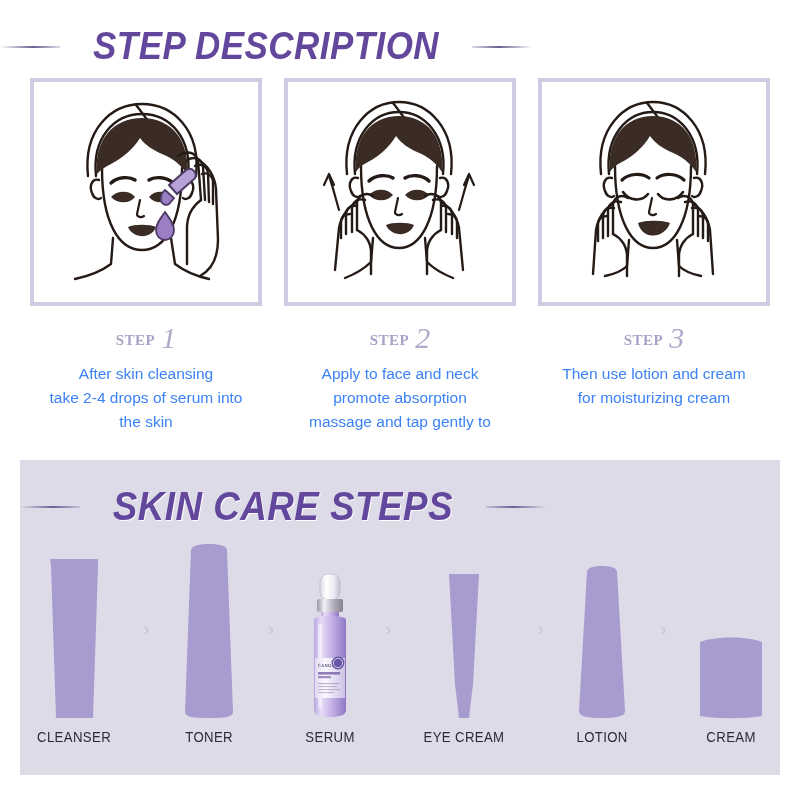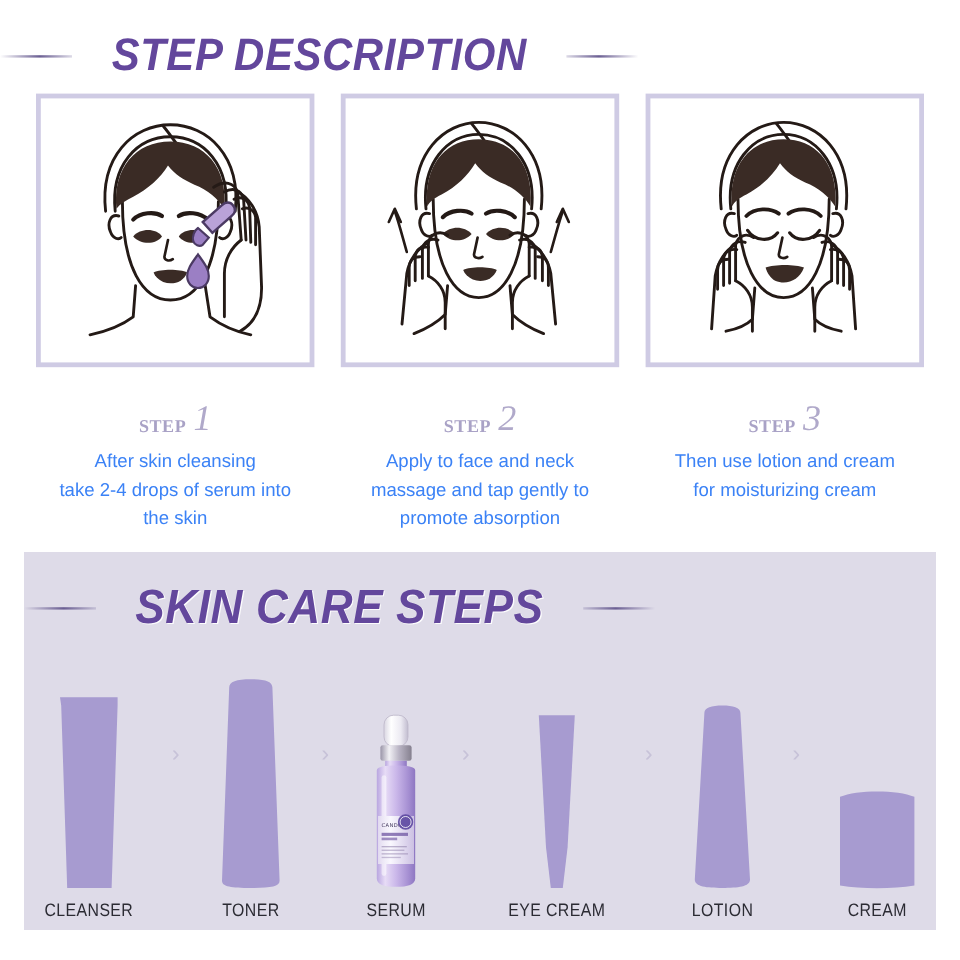--- a/index.html
+++ b/index.html
@@ -74,23 +74,23 @@
     box-sizing: border-box;
     border: 4px solid #cfcbe4;
     background: #ffffff;
     display: flex;
     align-items: center;
     justify-content: center;
   }
   .step-frame svg { display: block; }
 
   .step-label {
-    margin-top: 26px;
-    display: flex;
-    align-items: flex-end;
+    margin-top: 15px;
+    display: flex;
+    align-items: center;
     justify-content: center;
     gap: 6px;
     color: #a9a2c6;
     font-family: "Liberation Serif", serif;
   }
   .step-word {
     font-size: 21px;
     font-variant: small-caps;
     text-transform: lowercase;
     font-weight: bold;
@@ -137,21 +137,21 @@
     display: flex;
     align-items: flex-end;
     justify-content: space-between;
     padding: 0 12px;
     box-sizing: border-box;
   }
   .product-cell {
     display: flex;
     flex-direction: column;
     align-items: center;
-    justify-content: flex-end;
+    justify-content: flex-start;
     height: 225px;
   }
   .product-art {
     height: 178px;
     display: flex;
     align-items: flex-end;
     justify-content: center;
   }
   .product-art svg { display: block; }
   .product-label {
@@ -296,22 +296,22 @@
             <path d="M169 97 L174 86 L179 97"></path>
           </g>
         </svg>
       </div>
       <div class="step-label">
         <span class="step-word">Step</span>
         <span class="step-num">2</span>
       </div>
       <div class="step-desc">
         <div>Apply to face and neck</div>
+        <div>promote absorption</div>
         <div>massage and tap gently to</div>
-        <div>promote absorption</div>
       </div>
     </div>
 
     <div class="step-col">
       <div class="step-frame">
         <svg width="210" height="208" viewBox="0 0 210 208">
           <g fill="none" stroke="#241a16" stroke-width="2.4" stroke-linecap="round" stroke-linejoin="round">
             <path d="M80 152 L78 178 C74 182 66 186 56 188"></path>
             <path d="M128 152 L130 178 C134 182 142 186 152 188"></path>
             <path d="M66 78 C66 133 83 160 104 160 C125 160 142 133 142 78"></path>

